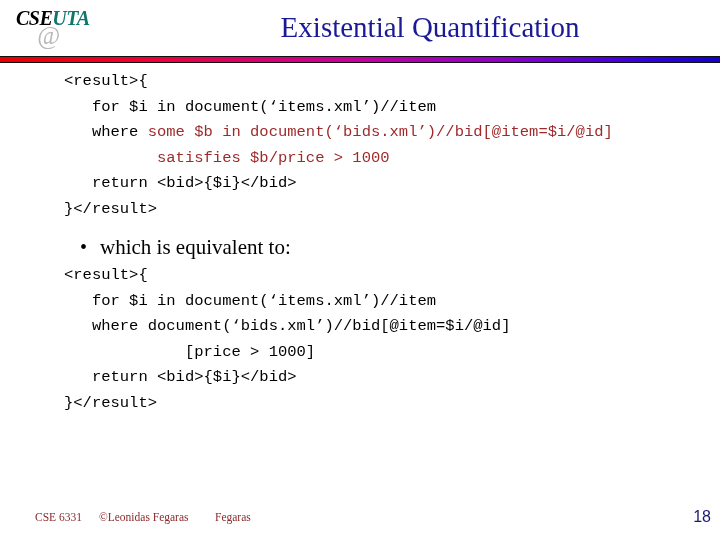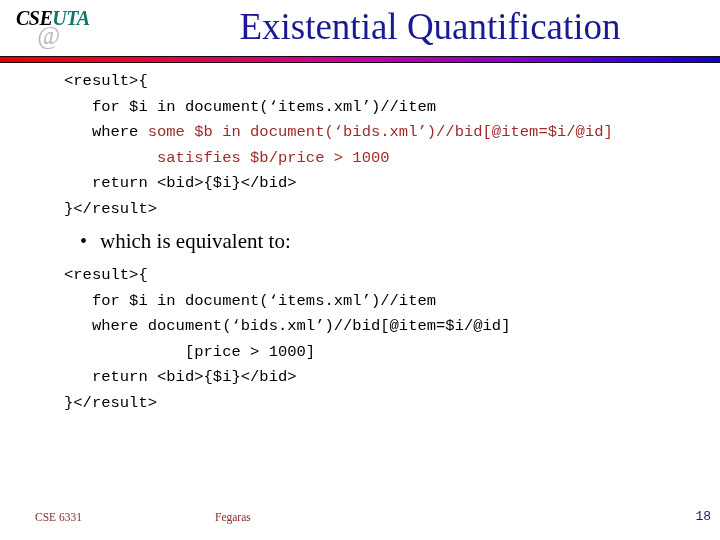--- a/index.html
+++ b/index.html
@@ -60,21 +60,21 @@
   }
 
   #title-bar {
     position: absolute;
     left: 150px;
     top: 8px;
     width: 560px;
     text-align: center;
     color: #1a1a96;
     font-family: "Liberation Serif", "DejaVu Serif", serif;
-    font-size: 37px;
+    font-size: 29px;
     line-height: 38px;
     white-space: nowrap;
   }
 
   #rule-gradient {
     position: absolute;
     left: 0;
     top: 56px;
     width: 720px;
     height: 7px;
@@ -112,21 +112,21 @@
 
   #code-block-1 {
     position: absolute;
     left: 64px;
     top: 5px;
   }
 
   #equivalent-bullet {
     position: absolute;
     left: 80px;
-    top: 163px;
+    top: 169px;
     font-family: "Liberation Serif", "DejaVu Serif", serif;
     font-size: 21px;
     line-height: 28px;
     color: #000000;
     white-space: nowrap;
   }
   #equivalent-bullet .bullet-dot {
     display: inline-block;
     width: 20px;
     font-size: 20px;
@@ -155,22 +155,22 @@
     color: #8a2a2a;
     white-space: nowrap;
   }
   #footer-course { left: 28px; }
   #footer-author { left: 92px; }
   #footer-topic  { left: 208px; }
   #footer-pagenum {
     position: absolute;
     top: 0;
     right: 16px;
-    font-family: Liberation Mono, monospace;
-    font-size: 13px;
+    font-family: Liberation Sans, sans-serif;
+    font-size: 16px;
     line-height: 18px;
     color: #1a1a6e;
     white-space: nowrap;
   }
 </style>
 </head>
 <body>
 
 <div id="slide-header">
 
@@ -190,15 +190,16 @@
   <div id="equivalent-bullet">
     <span class="bullet-dot">•</span><span>which is equivalent to:</span>
   </div>
 
   <div id="code-block-2" class="code-block"><span class="ln"><span>&lt;result&gt;{</span></span><span class="ln">   <span>for $i in document(‘items.xml’)//item</span></span><span class="ln">   <span>where document(‘bids.xml’)//bid[@item=$i/@id]</span></span><span class="ln">             <span>[price &gt; 1000]</span></span><span class="ln">   <span>return &lt;bid&gt;{$i}&lt;/bid&gt;</span></span><span class="ln"><span>}&lt;/result&gt;</span></span></div>
 
 </div>
 
 <div id="slide-footer">
   <div class="footer-text" id="footer-course">CSE 6331</div>
+  <div class="footer-text" id="footer-author">©Leonidas Fegaras</div>
   <div class="footer-text" id="footer-topic">Fegaras</div>
   <div id="footer-pagenum">18</div>
 </div>
 
 </body></html>

